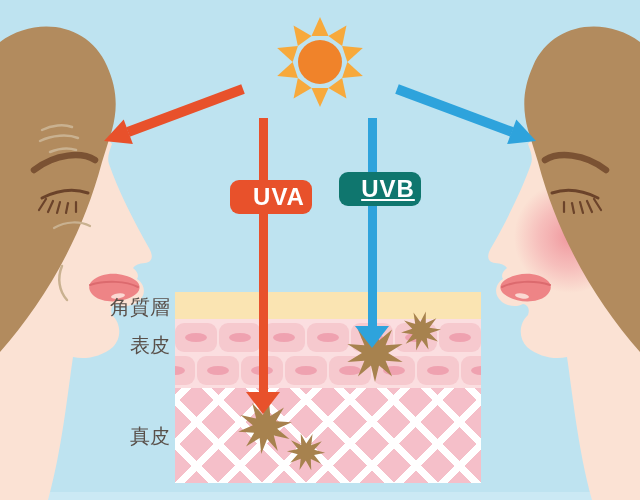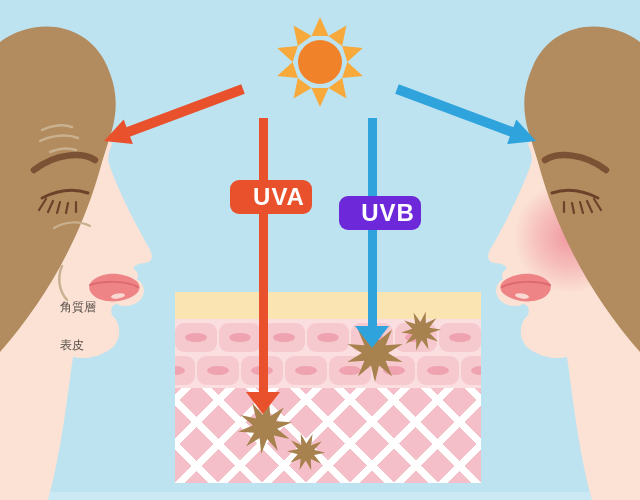--- a/index.html
+++ b/index.html
@@ -10,36 +10,36 @@
 
   
   .shaft{position:absolute;width:9px;background:#E8512B;z-index:4;}
   .shaft.blue{background:#2EA3DC;}
   .head{position:absolute;width:0;height:0;border-left:17px solid transparent;border-right:17px solid transparent;border-top:22px solid #E8512B;z-index:4;}
   .head.blue{border-top-color:#2EA3DC;}
 
   .badge{position:absolute;width:66px;height:34px;border-radius:9px;display:flex;align-items:center;justify-content:center;
          color:#fff;font-size:24px;font-weight:bold;letter-spacing:1px;z-index:5;padding-left:16px;}
   .badge.uva{background:#E8512B;left:230px;top:180px;}
-  .badge.uvb{background:#6d28d9;left:339px;top:196px;}
+  .badge.uvb{background:#0f766e;left:339px;top:172px;text-decoration:underline;}
 
   
   .diagram{position:absolute;left:175px;top:292px;width:306px;height:191px;z-index:2;}
   .corneum{height:27px;background:#FAE4B2;}
   .epidermis{height:69px;background:#FBDEE0;padding-top:4px;overflow:hidden;box-sizing:border-box;}
   .cell-row{display:flex;gap:2px;margin-bottom:4px;}
   .cell-row.offset{margin-left:-22px;margin-right:-2px;}
   .cell{flex:1 0 42px;height:29px;background:#F6C9CE;border-radius:9px;display:flex;align-items:center;justify-content:center;}
   .nucleus{width:22px;height:9px;border-radius:50%;background:#EFA2B0;}
   .dermis{height:95px;background:
       repeating-linear-gradient(45deg,rgba(255,255,255,0) 0 24px,#fff 24px 31px),
       repeating-linear-gradient(-45deg,rgba(255,255,255,0) 0 24px,#fff 24px 31px),
       #F5BFC9;}
 
-  .layer-label{position:absolute;left:60px;width:110px;color:#59504A;font-size:12px;line-height:18px;z-index:2;}
+  .layer-label{position:absolute;left:60px;width:110px;text-align:right;color:#59504A;font-size:20px;line-height:18px;z-index:2;}
   .ll-1{top:298px;} .ll-2{top:336px;} .ll-3{top:427px;}
 
   .overlay{position:absolute;left:0;top:0;pointer-events:none;}
   .z1{z-index:1}.z2{z-index:2}.z3{z-index:3}.z4{z-index:4}
   .bottom-strip{position:absolute;left:0;bottom:0;width:640px;height:8px;background:#CBE9F4;z-index:0;}
 </style>
 </head>
 <body>
 
 <div class="stage">
@@ -180,20 +180,21 @@
               <span class="nucleus"></span>
             </div>
           </div>
         </div>
     </div>
     <div class="dermis"></div>
   </div>
 
   <div class="layer-label ll-1">角質層</div>
   <div class="layer-label ll-2">表皮</div>
+  <div class="layer-label ll-3">真皮</div>
 
   <svg class="overlay z3" width="640" height="500" viewBox="0 0 640 500">
     <defs>
       <symbol id="star10" viewBox="-1.1 -1.1 2.2 2.2">
         <polygon fill="#A7824E" points="0,-1 0.139,-0.428 0.588,-0.809 0.364,-0.264 0.951,-0.309 0.45,0 0.951,0.309 0.364,0.264 0.588,0.809 0.139,0.428 0,1 -0.139,0.428 -0.588,0.809 -0.364,0.264 -0.951,0.309 -0.45,0 -0.951,-0.309 -0.364,-0.264 -0.588,-0.809 -0.139,-0.428"></polygon>
       </symbol>
     </defs>
     <use href="#star10" x="-32" y="-32" width="64" height="64" transform="translate(375 353)"></use>
     <use href="#star10" x="-22" y="-22" width="44" height="44" transform="translate(421 331) rotate(14)"></use>
     <use href="#star10" x="-30" y="-30" width="60" height="60" transform="translate(265 427) rotate(8)"></use>

